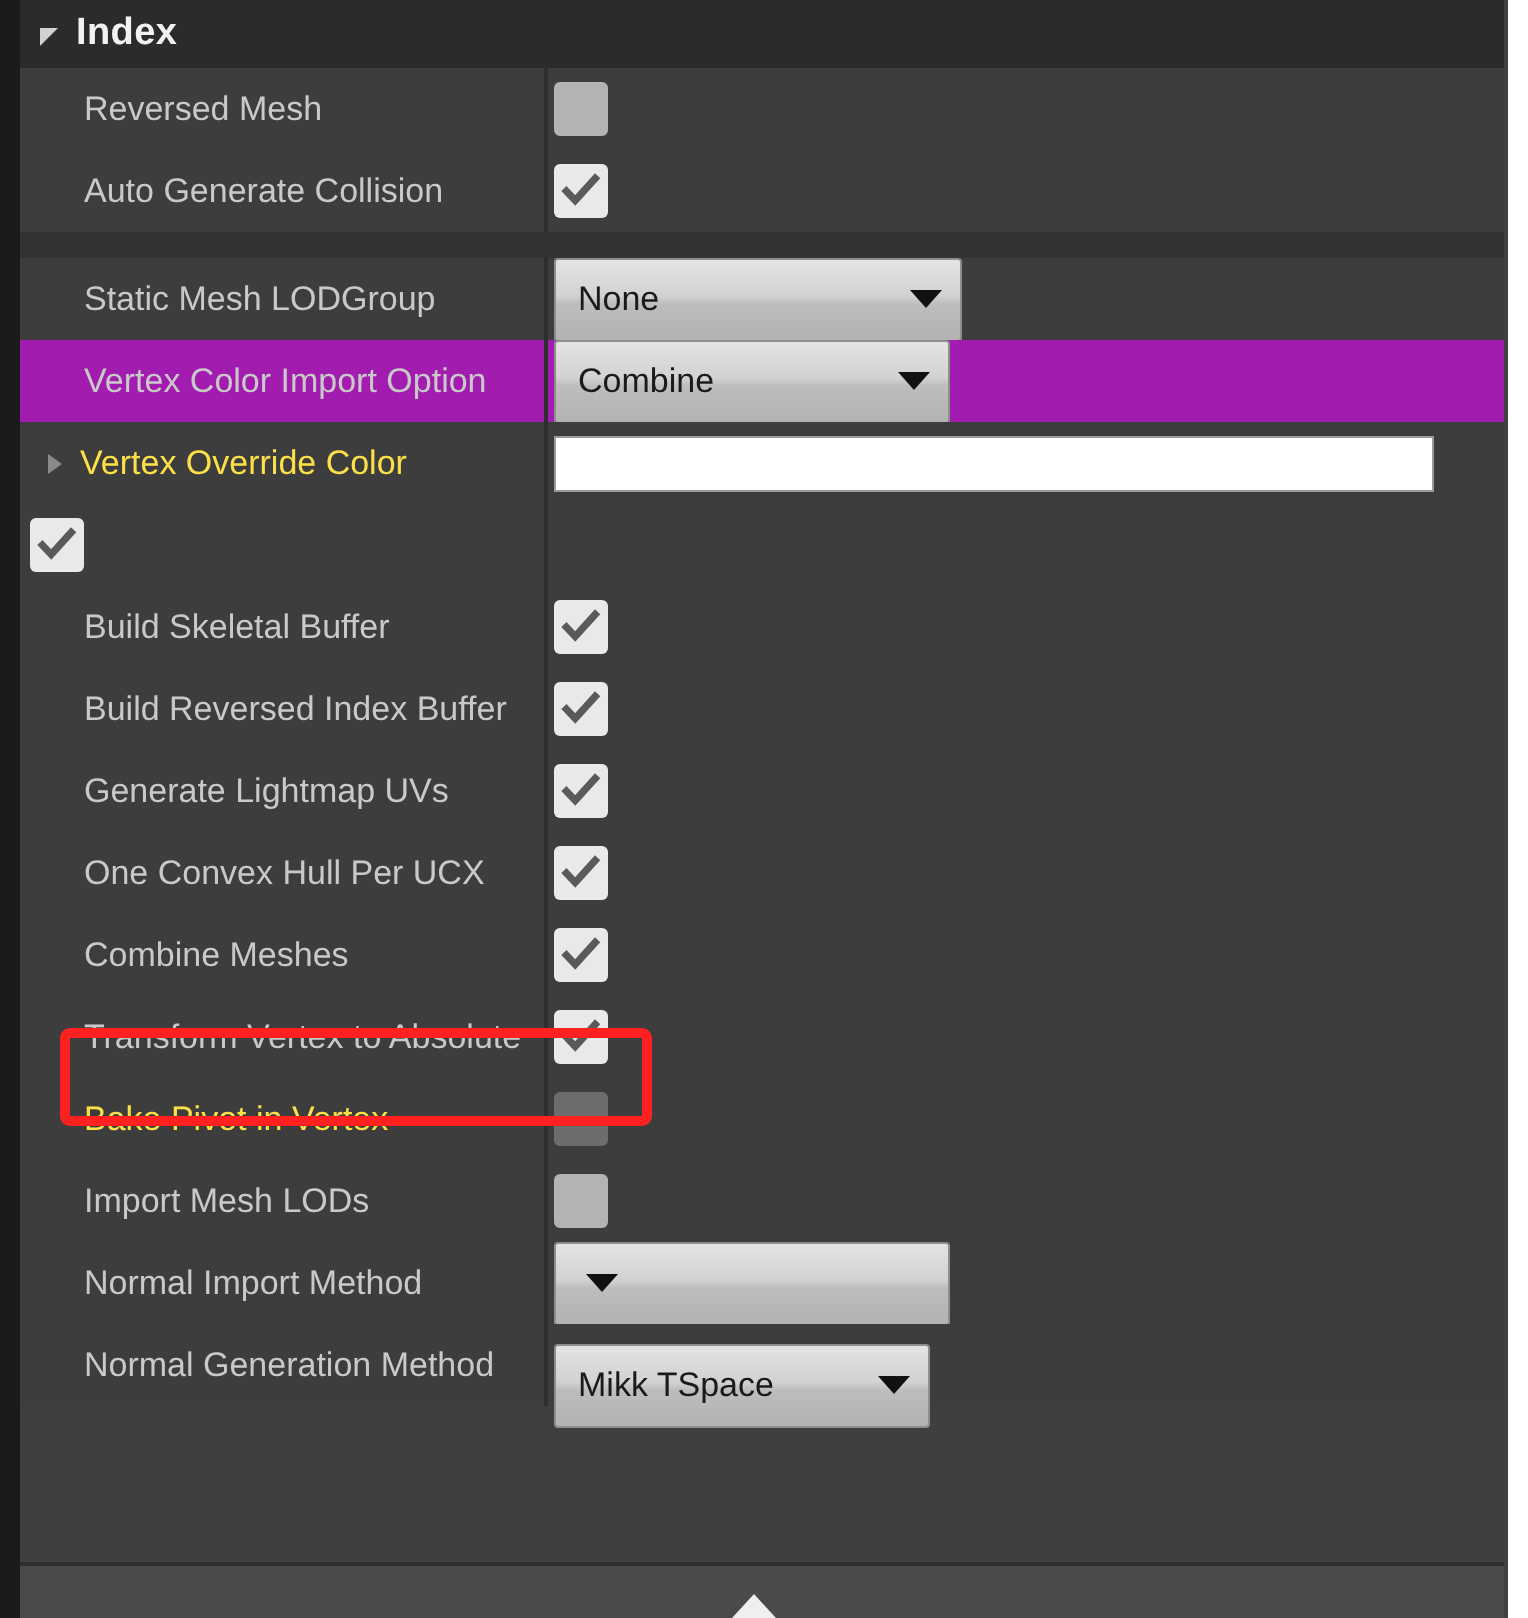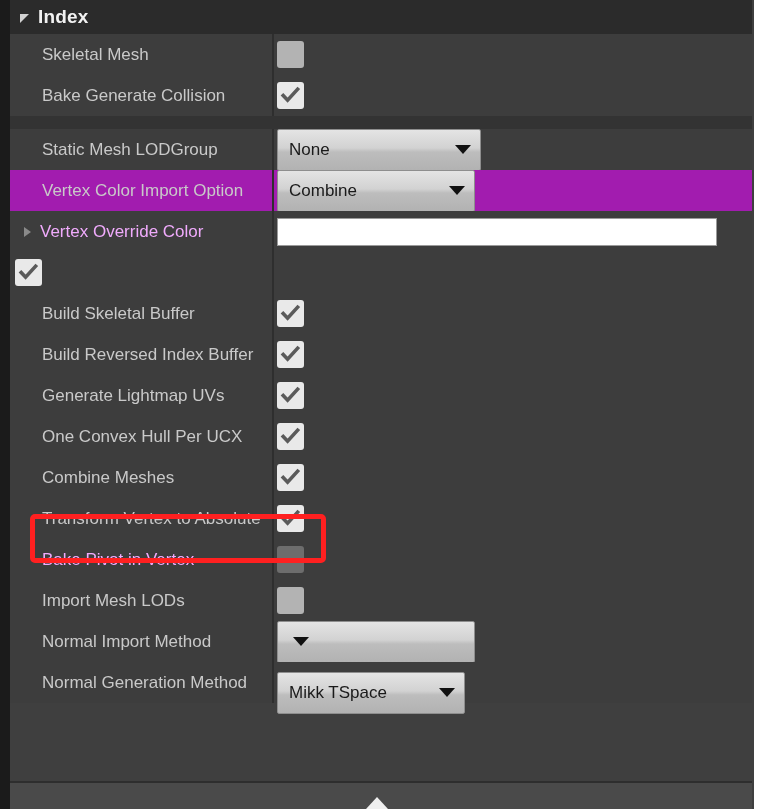--- a/index.html
+++ b/index.html
@@ -94,21 +94,21 @@
     padding-left: 32px;
     box-sizing: border-box;
     color: #c9c9c9;
     font-size: 17px;
     white-space: nowrap;
     overflow: hidden;
     display: flex;
     align-items: center;
   }
   .row.indent-arrow .row-label { padding-left: 14px; }
-  .row.disabled .row-label { color: #f0abfc; }
+  .row.disabled .row-label { color: #fde047; }
 
   .expand-arrow {
     width: 0;
     height: 0;
     border-left: 7px solid #8a8a8a;
     border-top: 5px solid transparent;
     border-bottom: 5px solid transparent;
     margin-right: 9px;
     flex: 0 0 auto;
   }
@@ -238,30 +238,30 @@
   <div class="panel">
 
     <div class="cat-header">
       <span class="cat-arrow"></span>
       <span class="cat-title">Index</span>
     </div>
 
     <div class="rows" id="rows-container">
         <div class="row shade-a">
           <div class="row-label">
-            <span>Skeletal Mesh</span>
+            <span>Reversed Mesh</span>
           </div>
           <div class="divider"></div>
           <div class="row-value">
             <div class="checkbox"></div>
           </div>
         </div>
         <div class="row shade-a">
           <div class="row-label">
-            <span>Bake Generate Collision</span>
+            <span>Auto Generate Collision</span>
           </div>
           <div class="divider"></div>
           <div class="row-value">
             <div class="checkbox checked">
               <svg class="tick" width="21" height="21" viewBox="0 0 21 21">
                 <path d="M3.2 10.6 L7.6 15.2 L17.6 4.2" stroke="#5a5a5a" stroke-width="3.6" fill="none" stroke-linecap="square"></path>
               </svg>
             </div>
           </div>
         </div>

